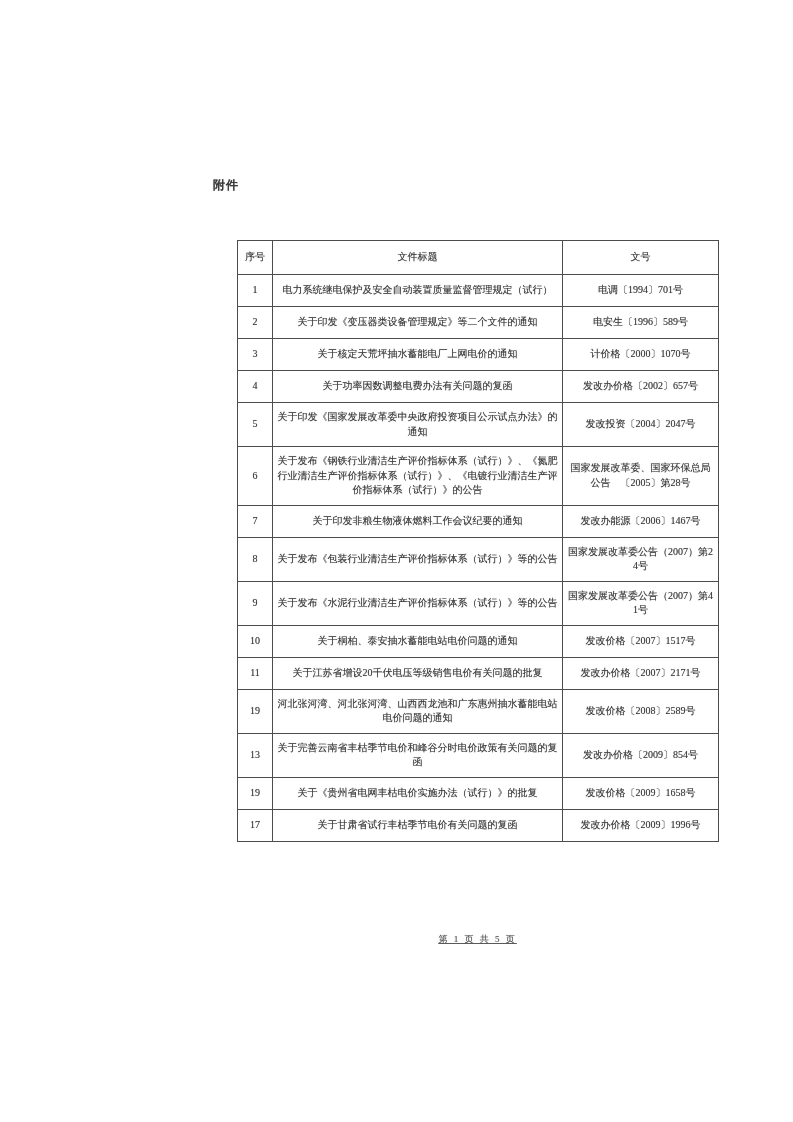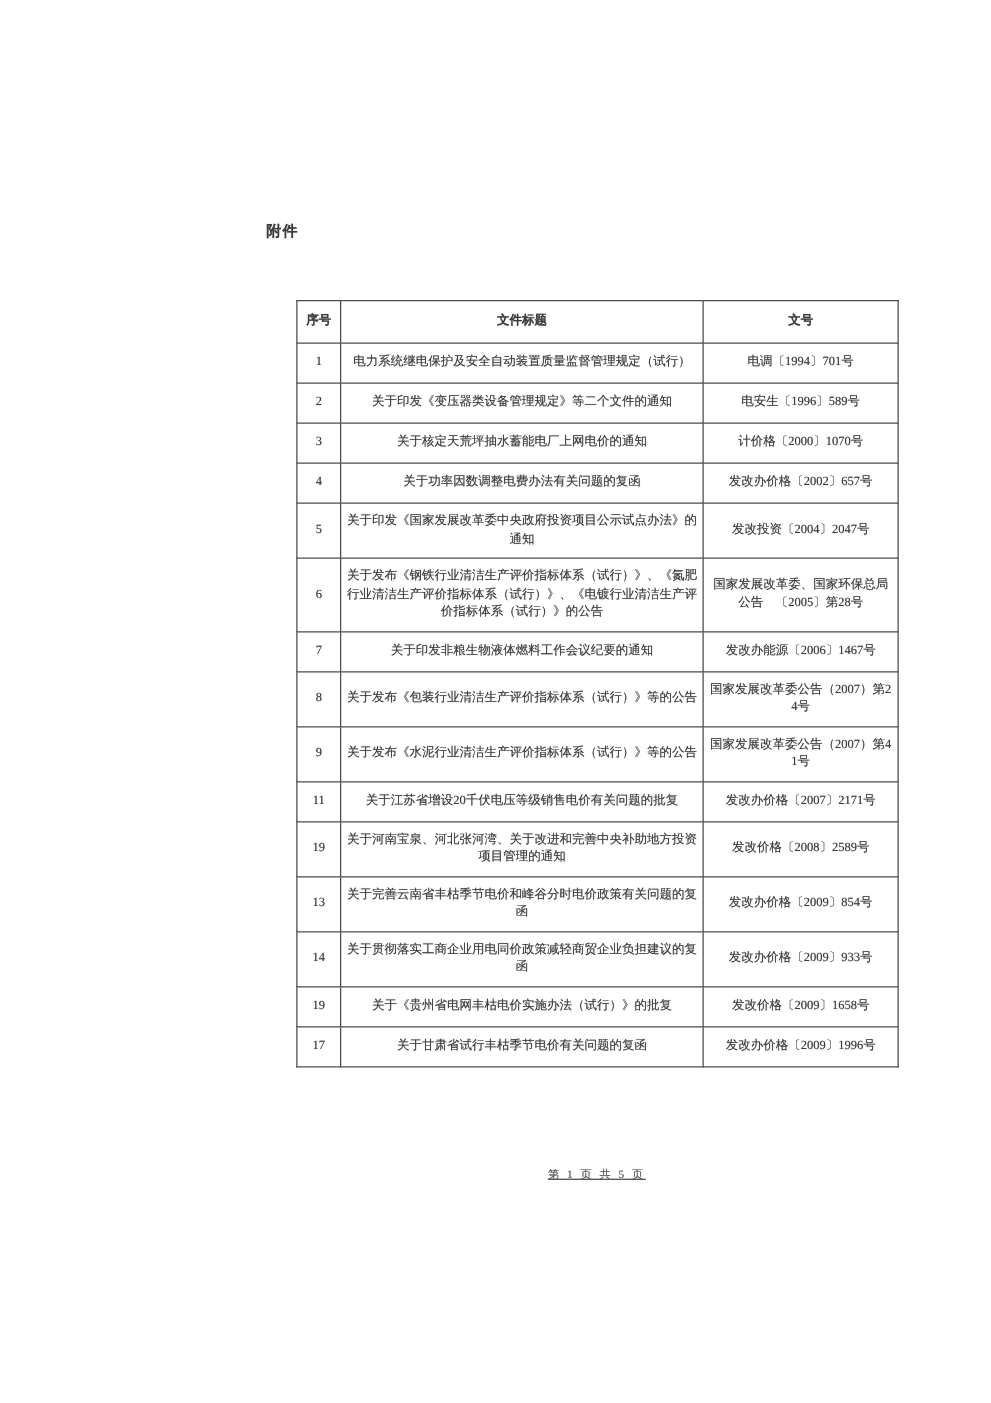--- a/index.html
+++ b/index.html
@@ -49,21 +49,21 @@
     border: 1px solid #4c4c4c;
     font-size: 10px;
     line-height: 1.45;
     text-align: center;
     vertical-align: middle;
     padding: 7px 4px;
     word-break: break-all;
     color: #3b3b3b;
   }
   .doc-table th {
-    font-weight: bold;
+    font-weight: normal;
     height: 19px;
   }
   .doc-table td {
     height: 17px;
   }
   .col-index  { width: 35px; }
   .col-title  { width: 290px; }
   .col-number { width: 156px; }
   .page-footer {
     position: absolute;
@@ -146,44 +146,44 @@
       <td class="scan-text">关于发布《包装行业清洁生产评价指标体系（试行）》等的公告</td>
       <td class="scan-text">国家发展改革委公告（2007）第24号</td>
     </tr>
 
     <tr>
       <td class="scan-text">9</td>
       <td class="scan-text">关于发布《水泥行业清洁生产评价指标体系（试行）》等的公告</td>
       <td class="scan-text">国家发展改革委公告（2007）第41号</td>
     </tr>
 
+    <tr>
+      <td class="scan-text">10</td>
+      <td class="scan-text">关于桐柏、泰安抽水蓄能电站电价问题的通知</td>
+      <td class="scan-text">发改价格〔2007〕1517号</td>
+    </tr>
 
     <tr>
       <td class="scan-text">11</td>
       <td class="scan-text">关于江苏省增设20千伏电压等级销售电价有关问题的批复</td>
       <td class="scan-text">发改办价格〔2007〕2171号</td>
     </tr>
 
     <tr>
       <td class="scan-text">19</td>
-      <td class="scan-text">关于河南宝泉、河北张河湾、关于改进和完善中央补助地方投资项目管理的通知</td>
+      <td class="scan-text">河北张河湾、河北张河湾、山西西龙池和广东惠州抽水蓄能电站电价问题的通知</td>
       <td class="scan-text">发改价格〔2008〕2589号</td>
     </tr>
 
     <tr>
       <td class="scan-text">13</td>
       <td class="scan-text">关于完善云南省丰枯季节电价和峰谷分时电价政策有关问题的复函</td>
       <td class="scan-text">发改办价格〔2009〕854号</td>
     </tr>
 
-    <tr>
-      <td class="scan-text">14</td>
-      <td class="scan-text">关于贯彻落实工商企业用电同价政策减轻商贸企业负担建议的复函</td>
-      <td class="scan-text">发改办价格〔2009〕933号</td>
-    </tr>
 
 
     <tr>
       <td class="scan-text">19</td>
       <td class="scan-text">关于《贵州省电网丰枯电价实施办法（试行）》的批复</td>
       <td class="scan-text">发改价格〔2009〕1658号</td>
     </tr>
 
     <tr>
       <td class="scan-text">17</td>

